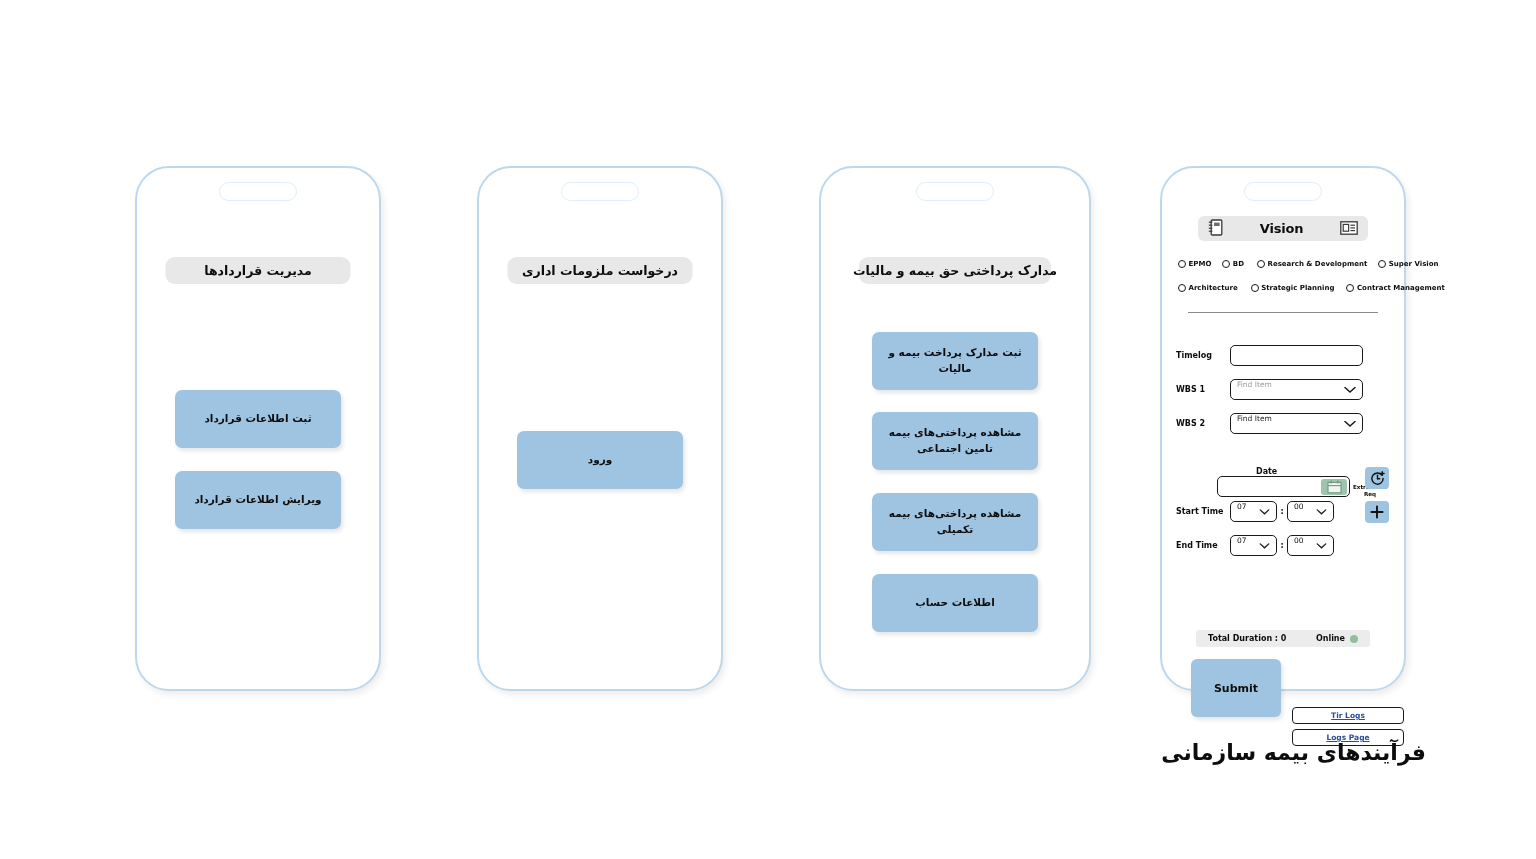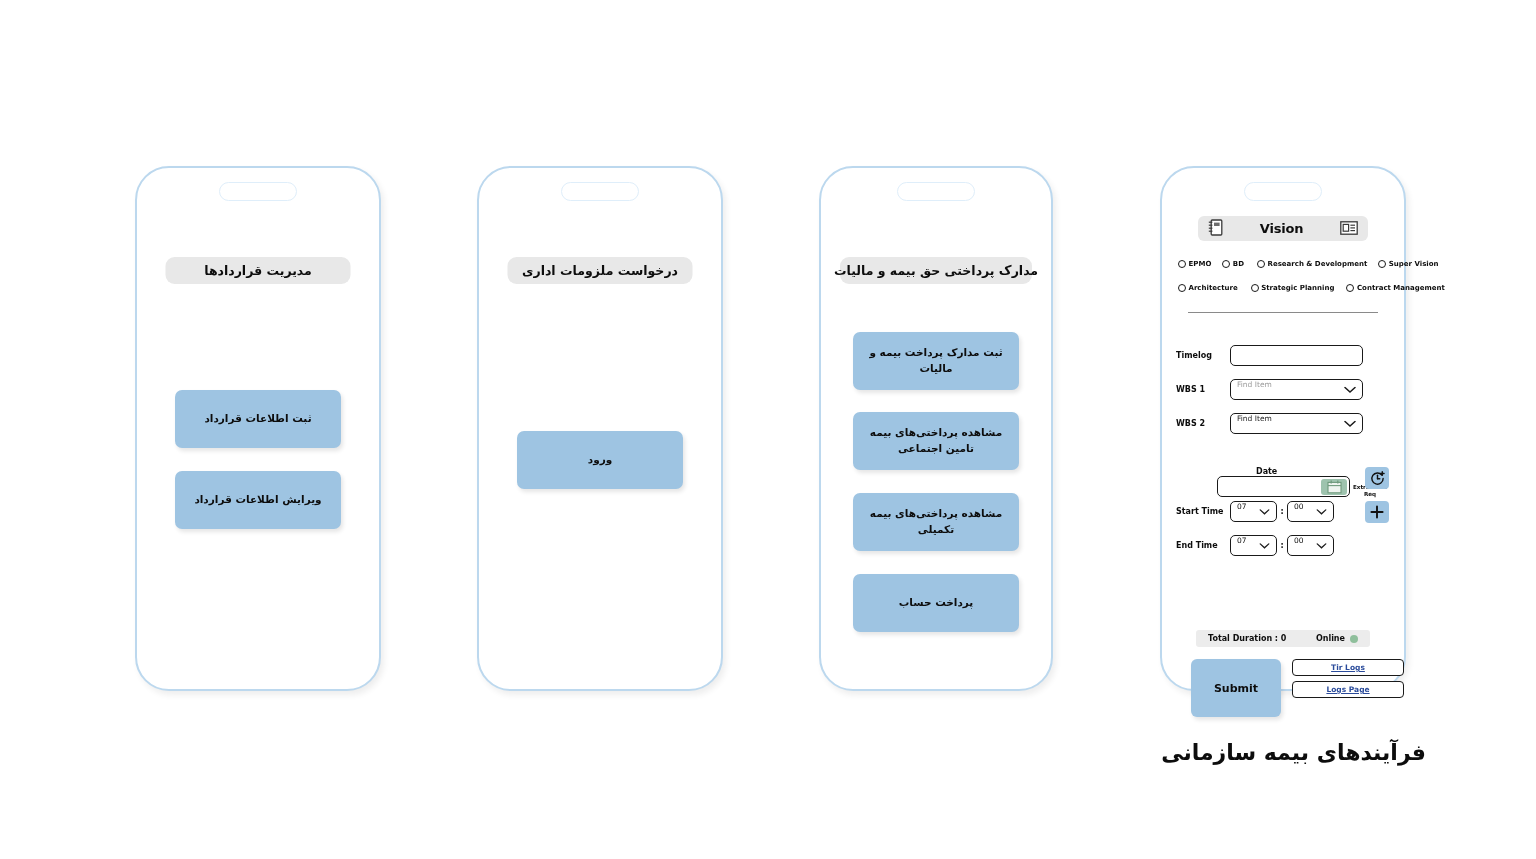--- a/index.html
+++ b/index.html
@@ -270,20 +270,21 @@
     left: 116px;
     width: 112px;
     height: 17px;
     border: 1.2px solid #1a1a1a;
     border-radius: 4px;
     background: #fff;
     display: flex;
     align-items: center;
     justify-content: center;
     box-sizing: border-box;
+    margin-top: 48px;
   }
   .link-btn span {
     color: #2a4b9b;
     text-decoration: underline;
     font-size: 7.5px;
     font-weight: bold;
   }
 
   
   .caption {
@@ -310,28 +311,28 @@
 </div>
 
 <div class="phone blue-frame" style="left:477px; top:166px; width:246px; height:525px;">
   <div class="notch"></div>
   <div class="screen">
     <div class="title-pill" style="top:45px; width:185px; height:27px;">درخواست ملزومات اداری</div>
     <div class="menu-btn" style="top:219px; width:166px; height:58px;">ورود</div>
   </div>
 </div>
 
-<div class="phone blue-frame" style="left:819px; top:166px; width:234px; height:525px;">
+<div class="phone blue-frame" style="left:819px; top:166px; width:272px; height:525px;">
   <div class="notch"></div>
   <div class="screen">
     <div class="title-pill" style="top:45px; width:192px; height:27px;">مدارک پرداختی حق بیمه و مالیات</div>
     <div class="menu-btn" style="top:120px; width:166px; height:58px;">ثبت مدارک پرداخت بیمه و مالیات</div>
     <div class="menu-btn" style="top:200px; width:166px; height:58px;">مشاهده پرداختی‌های بیمه تامین اجتماعی</div>
     <div class="menu-btn" style="top:281px; width:166px; height:58px;">مشاهده پرداختی‌های بیمه تکمیلی</div>
-    <div class="menu-btn" style="top:362px; width:166px; height:58px;">پرداخت حساب</div>
+    <div class="menu-btn" style="top:362px; width:166px; height:58px;">اطلاعات حساب</div>
   </div>
 </div>
 
 <div class="phone blue-frame" style="left:1160px; top:166px; width:246px; height:525px;">
   <div class="notch"></div>
 
   <div class="tl-screen">
 
     <div class="tl-header">
       <span class="icon-box">

